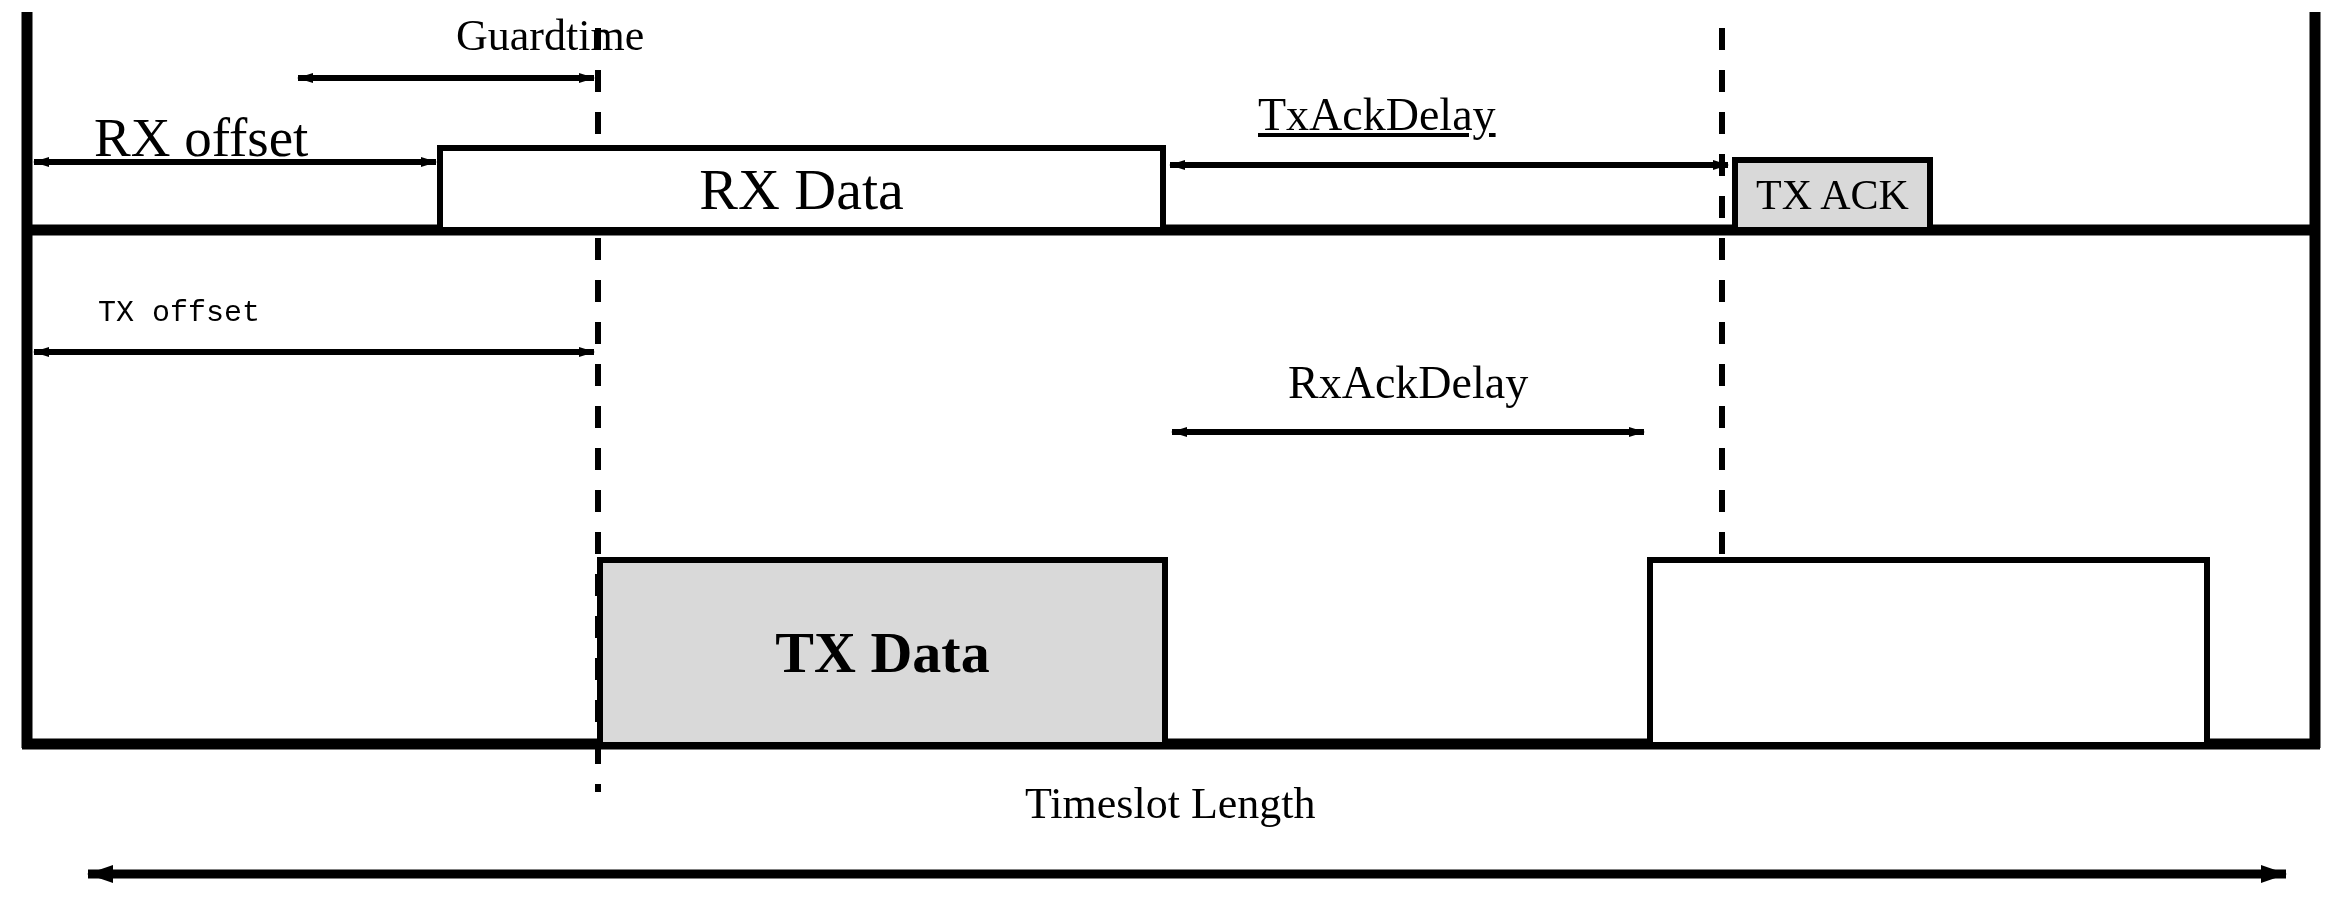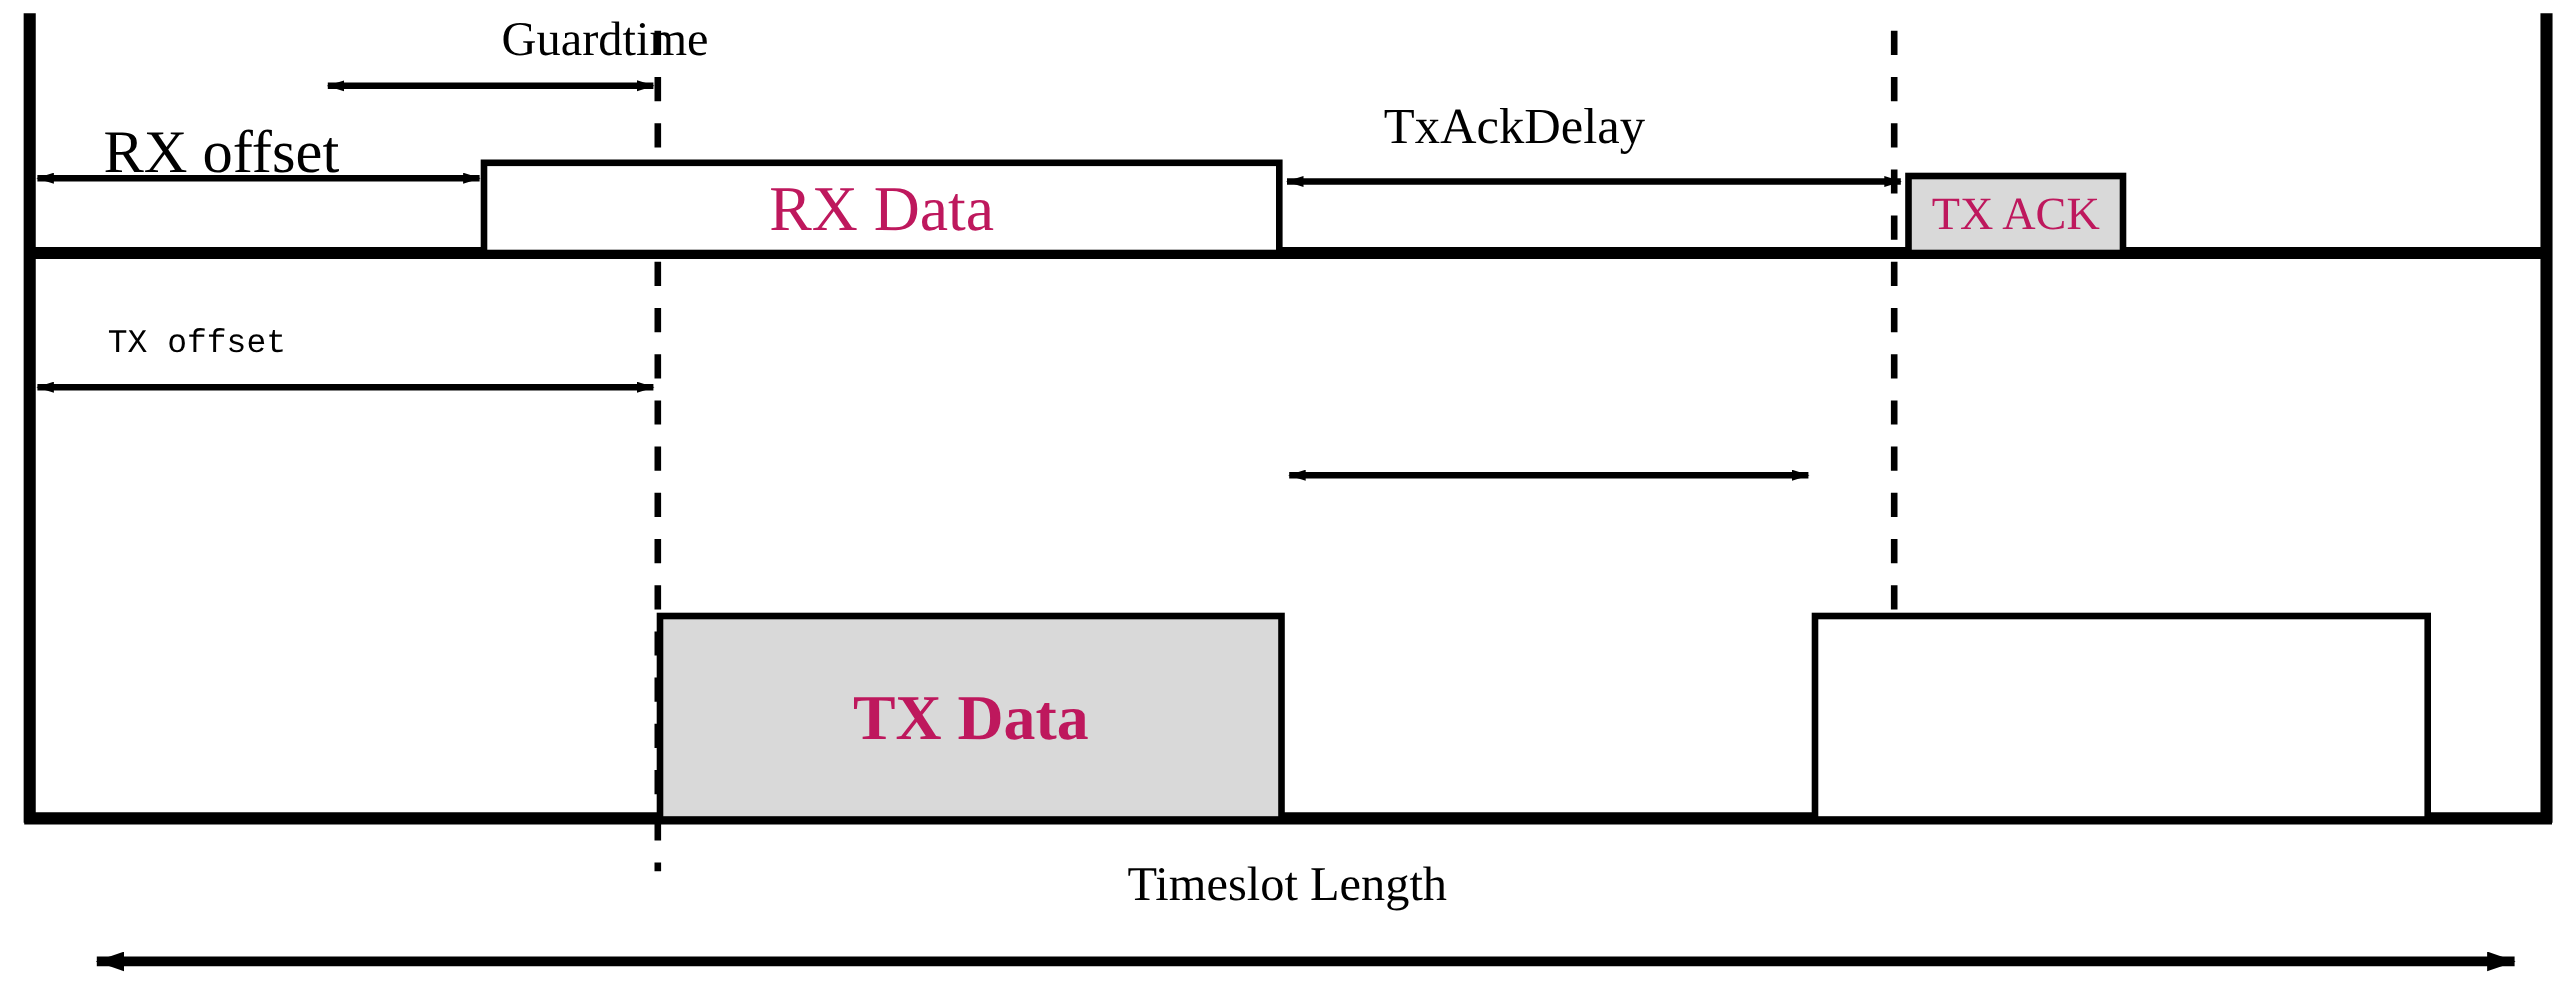--- a/index.html
+++ b/index.html
@@ -29,21 +29,21 @@
     font-family:"Liberation Serif","DejaVu Serif",serif;
     line-height:1;
     pointer-events:none;
   }
   .boxlbl{
     position:absolute;
     display:flex;
     align-items:center;
     justify-content:center;
     white-space:nowrap;
-    color:#be185d;
+    color:#000000;
     font-family:"Liberation Serif","DejaVu Serif",serif;
   }
 </style>
 </head>
 <body>
 
 <div id="stage">
 
   <svg id="svgroot" viewBox="0 0 2330 909" xmlns="http://www.w3.org/2000/svg">
     <defs>
@@ -85,27 +85,28 @@
 
     <line x1="1172" y1="432" x2="1644" y2="432" stroke="#000000" stroke-width="6" marker-start="url(#arrStart)" marker-end="url(#arrEnd)"></line>
 
     <line x1="88" y1="874" x2="2286" y2="874" stroke="#000000" stroke-width="9" marker-start="url(#arrStartBig)" marker-end="url(#arrEndBig)"></line>
   </svg>
 
   <div class="lbl" style="left:456px; top:14px; font-size:44px;">Guardtime</div>
 
   <div class="lbl" style="left:94px; top:110px; font-size:55px;">RX offset</div>
 
-  <div class="lbl" style="left:1258px; top:92px; font-size:46px;">TxAckDelay</div>
+  <div class="lbl" style="left:1258px; top:92px; font-size:46px;text-decoration:underline;">TxAckDelay</div>
 
   <div class="boxlbl" style="left:440px; top:148px; width:723px; height:82px; font-size:58px;">RX Data</div>
 
   <div class="boxlbl" style="left:1735px; top:160px; width:195px; height:70px; font-size:42px;">TX ACK</div>
 
   <div class="lbl" style="left:98px; top:298px; font-size:30px;font-family:Liberation Mono, monospace;">TX offset</div>
 
+  <div class="lbl" style="left:1288px; top:360px; font-size:46px;">RxAckDelay</div>
 
   <div class="boxlbl" style="left:600px; top:560px; width:565px; height:185px; font-size:58px;font-weight:bold;">TX Data</div>
 
 
   <div class="lbl" style="left:1025px; top:782px; font-size:44px;">Timeslot Length</div>
 
 </div>
 
 </body></html>

